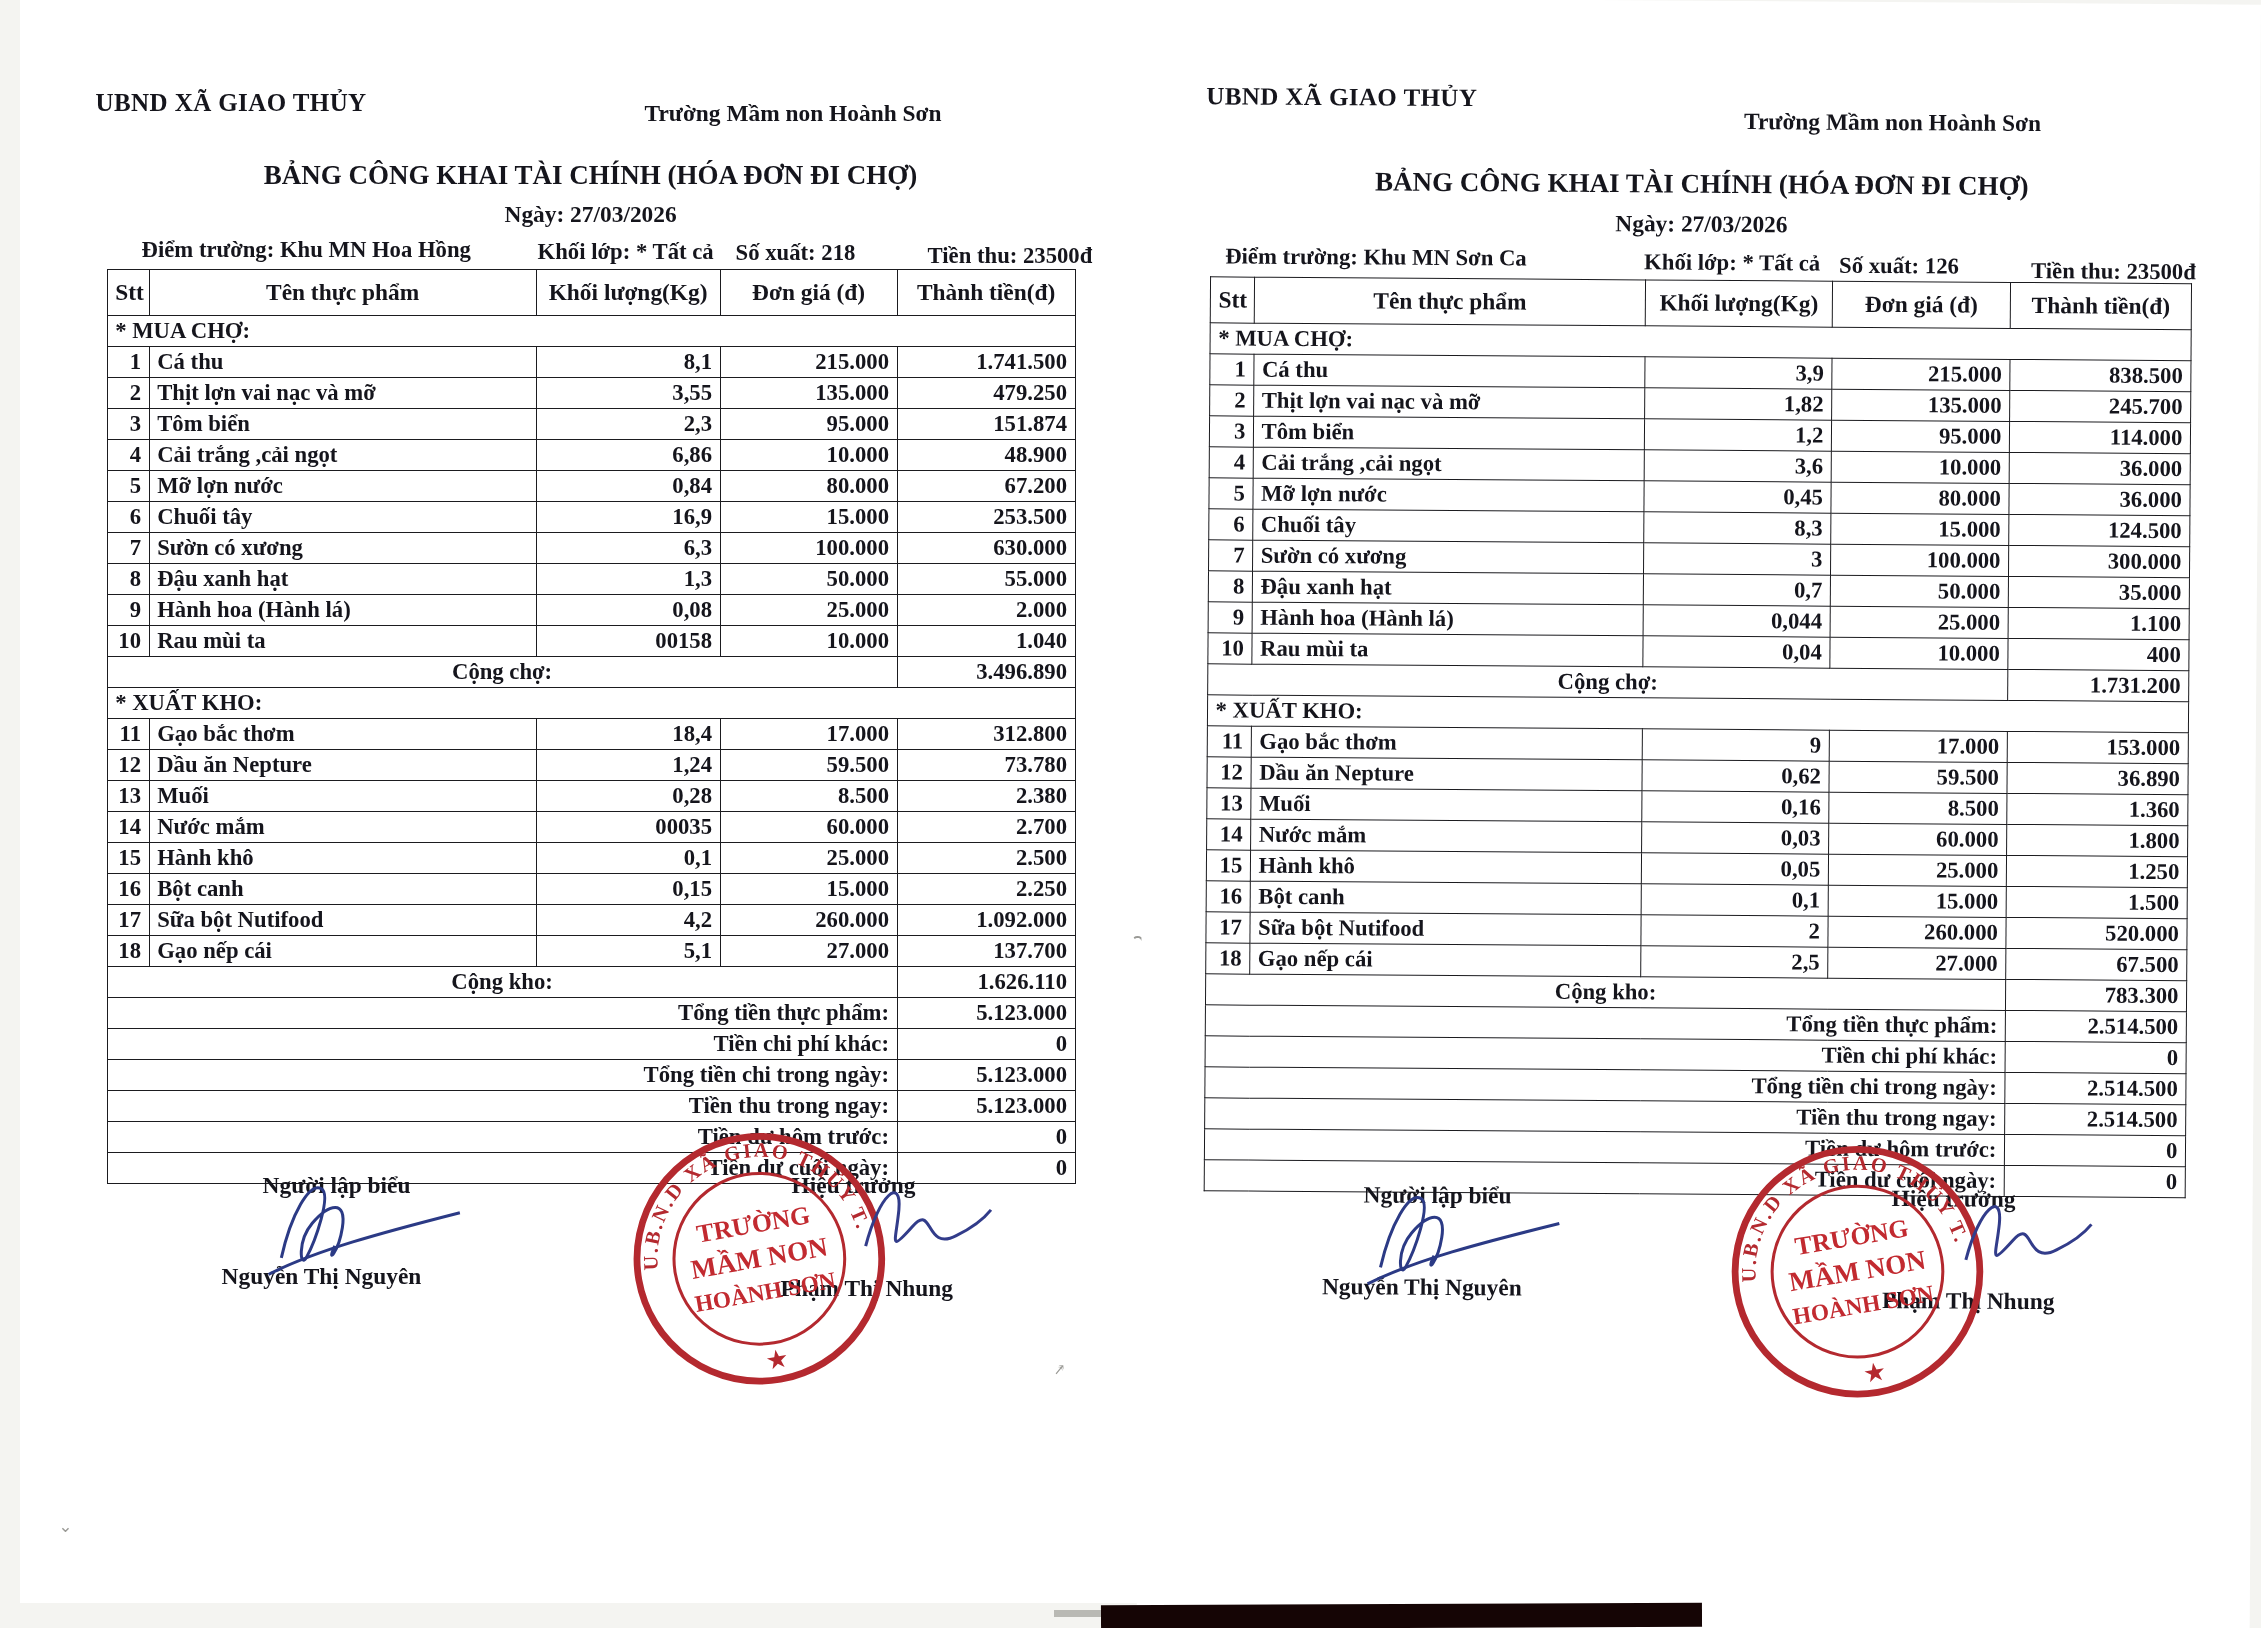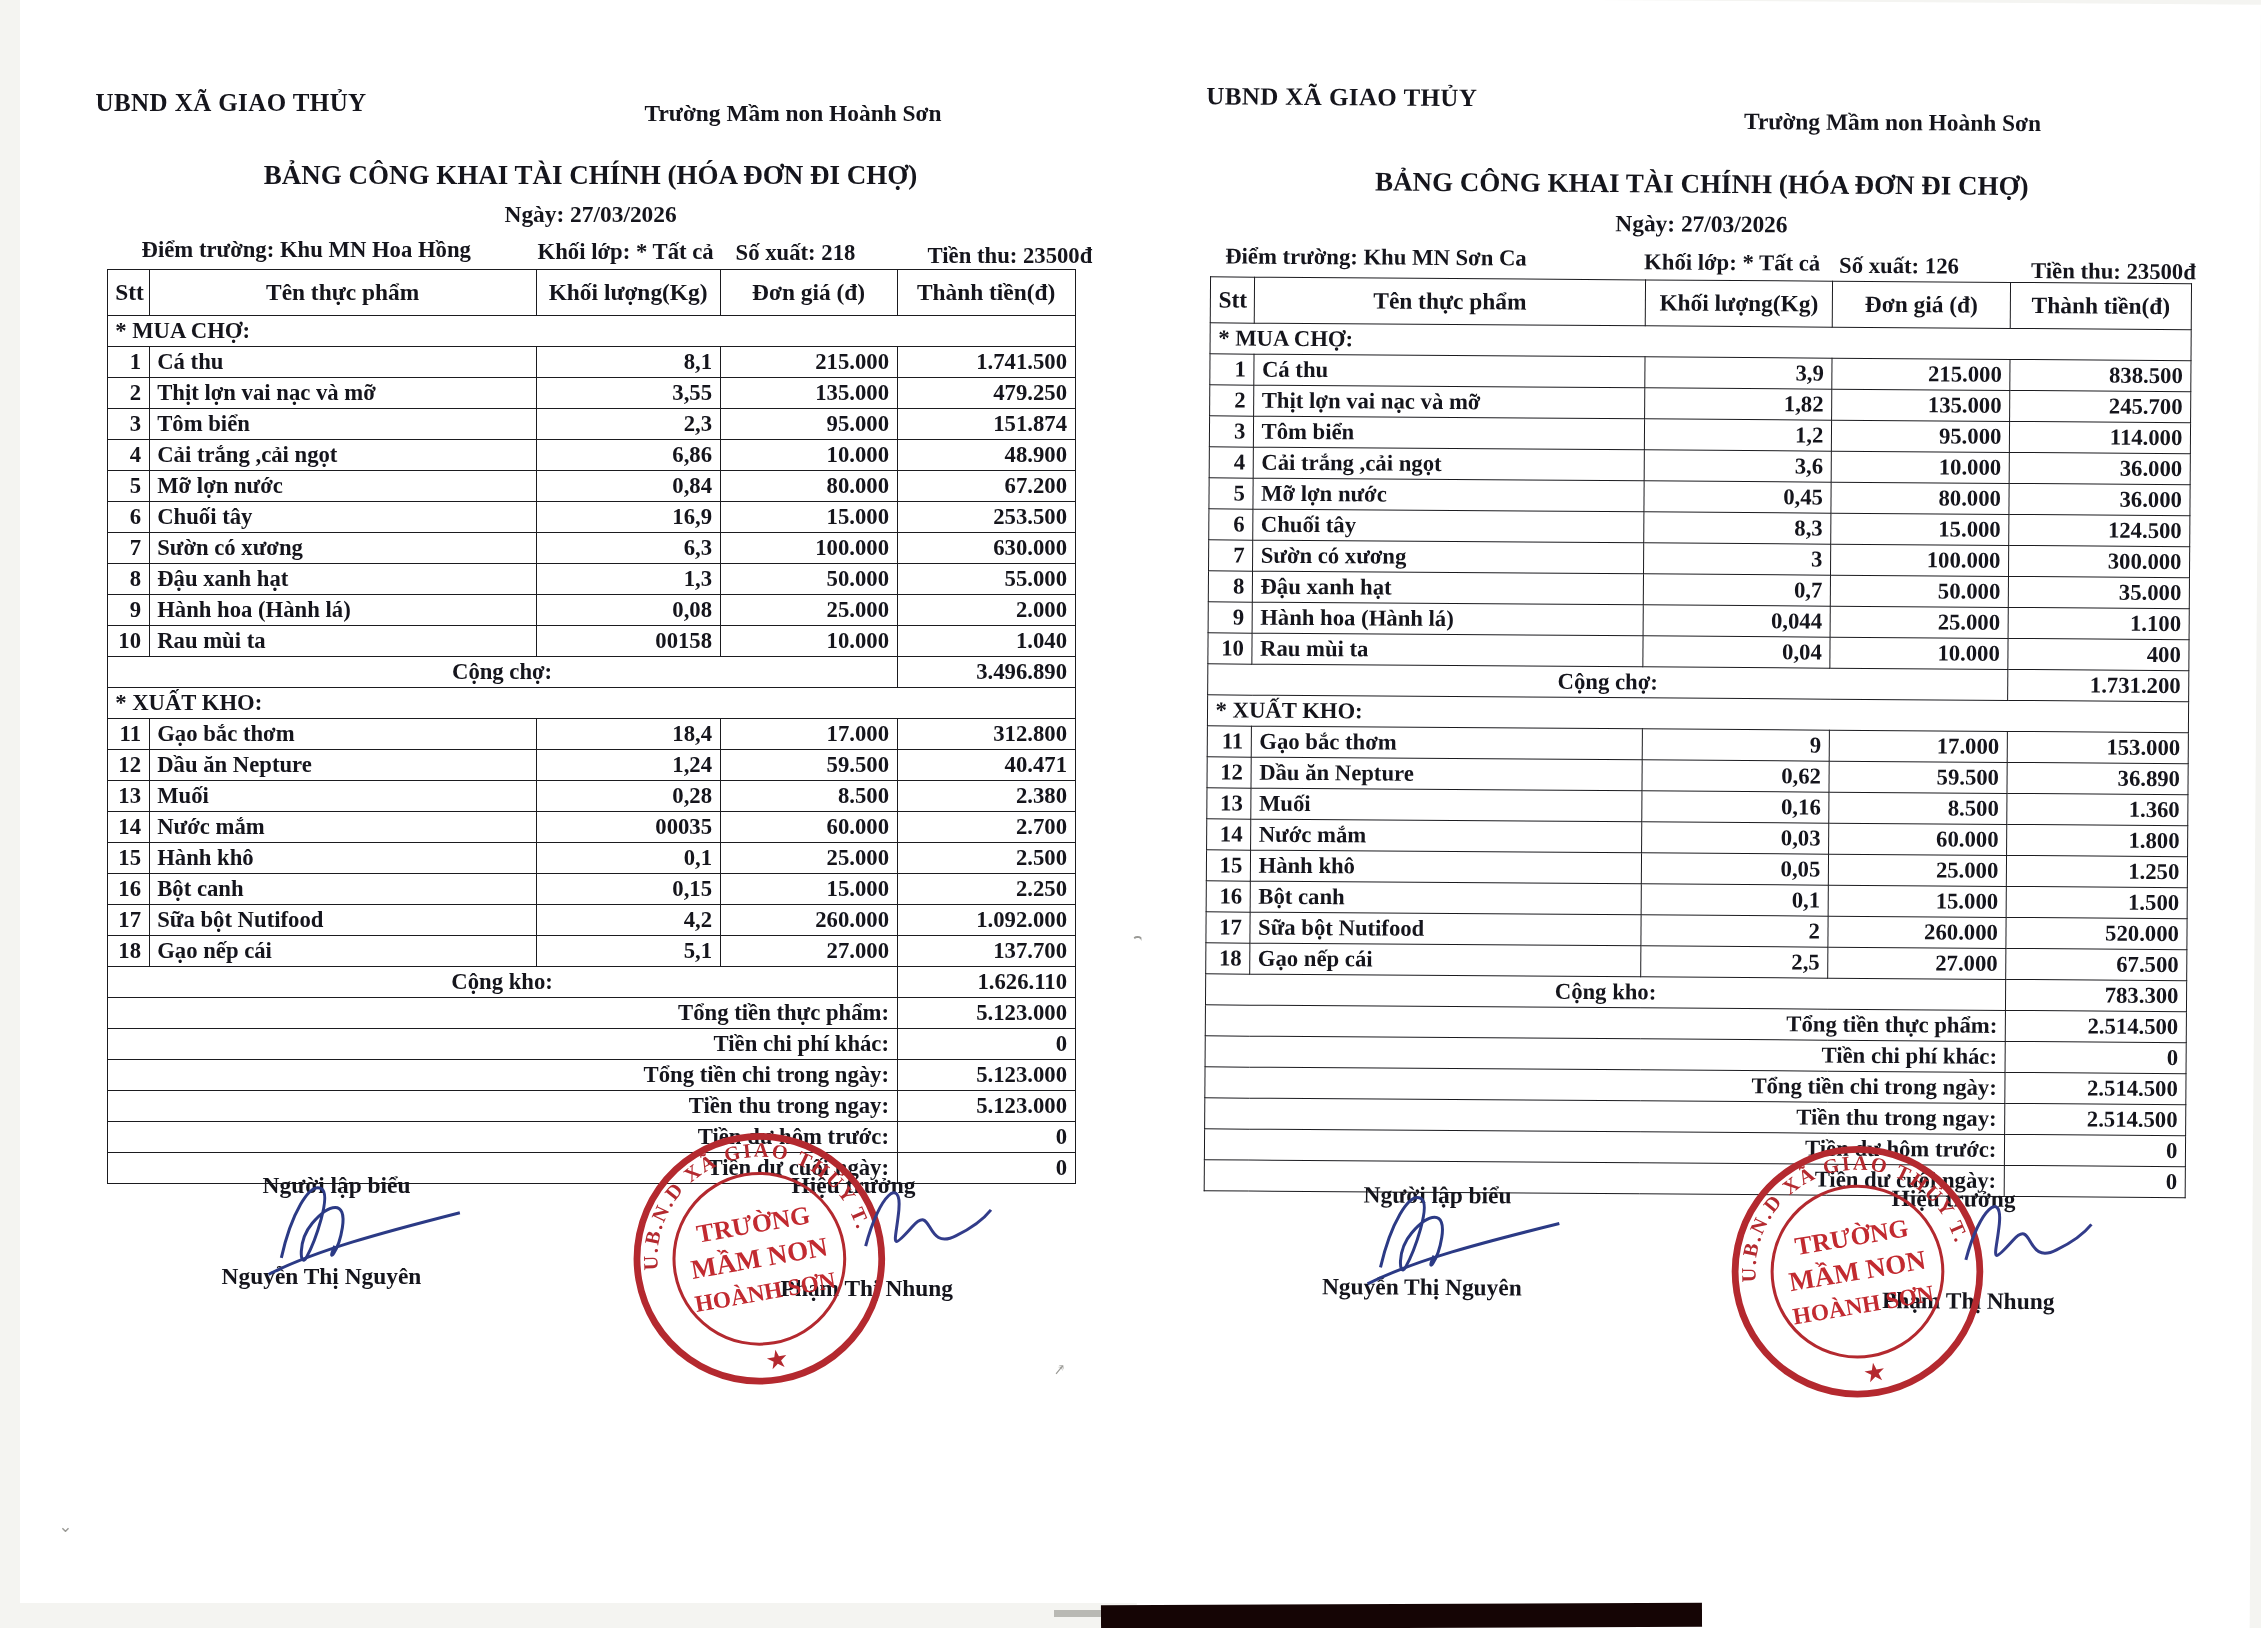--- a/index.html
+++ b/index.html
@@ -151,21 +151,21 @@
           <td class="name">Gạo bắc thơm</td>
           <td class="num">18,4</td>
           <td class="num">17.000</td>
           <td class="num">312.800</td>
         </tr>
         <tr>
           <td class="stt">12</td>
           <td class="name">Dầu ăn Nepture</td>
           <td class="num">1,24</td>
           <td class="num">59.500</td>
-          <td class="num">40.471</td>
+          <td class="num">73.780</td>
         </tr>
         <tr>
           <td class="stt">13</td>
           <td class="name">Muối</td>
           <td class="num">0,28</td>
           <td class="num">8.500</td>
           <td class="num">2.380</td>
         </tr>
         <tr>
           <td class="stt">14</td>

